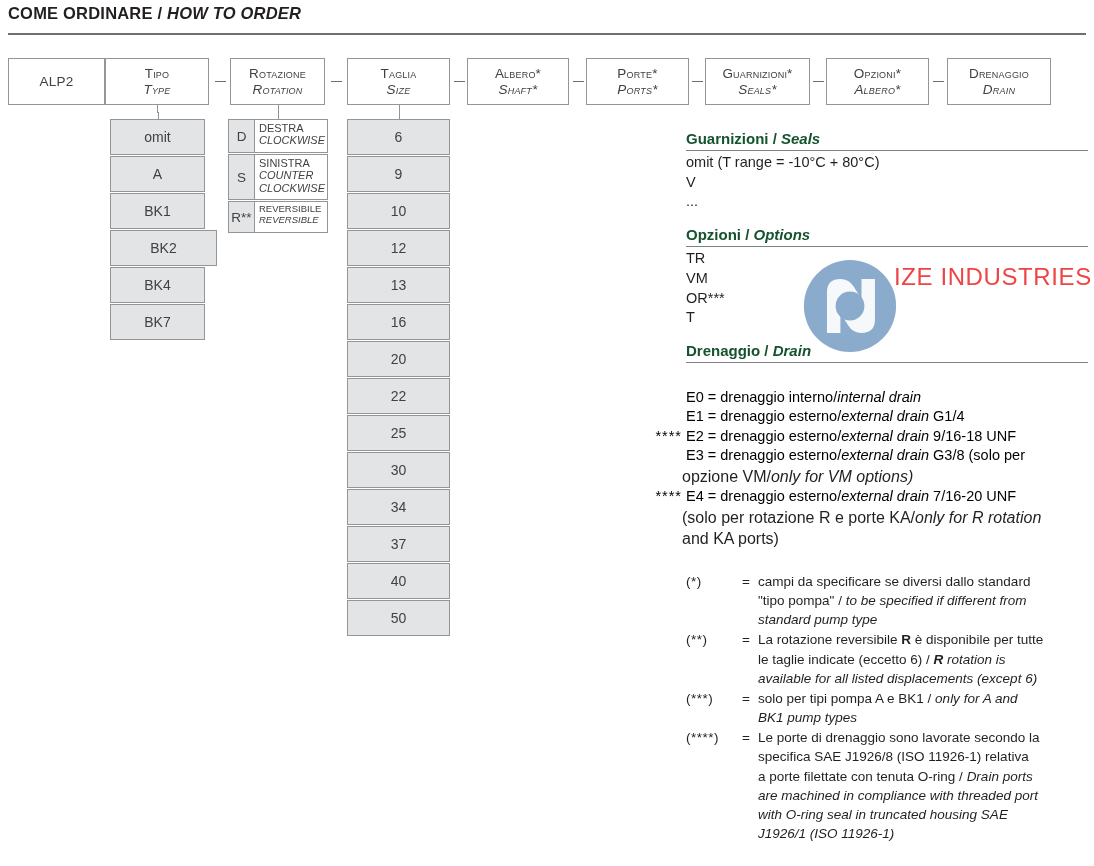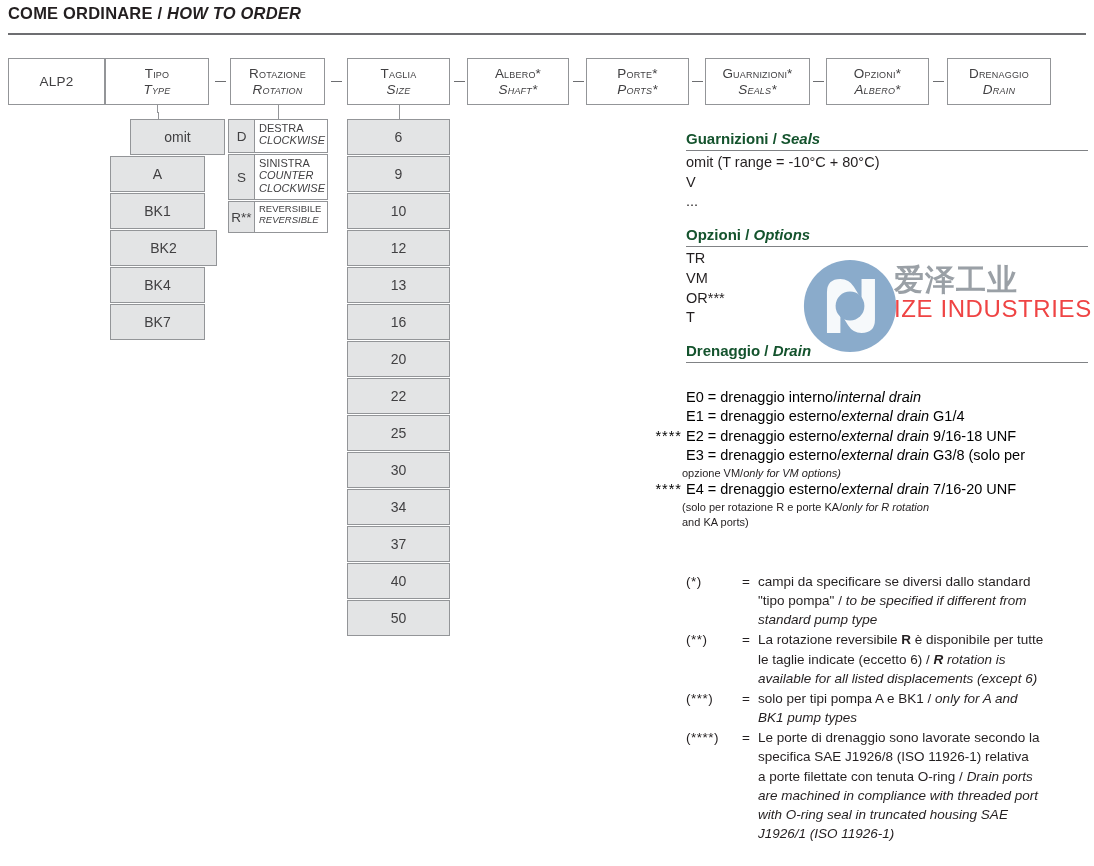--- a/index.html
+++ b/index.html
@@ -151,21 +151,21 @@
   .dr-mark {
     width: 58px;
     flex: 0 0 58px;
     text-align: right;
     padding-right: 4px;
     letter-spacing: 1px;
     white-space: nowrap;
   }
   .dr-text { flex: 1 1 auto; }
   .dr-text .ital { font-style: italic; }
-  .dr-cont { padding-left: 58px; font-size: 11px; line-height: 1.34; }
+  .dr-cont { padding-left: 58px; font-size: 16px; line-height: 1.34; }
   .dr-cont .ital { font-style: italic; }
 
   
   #notes { position: absolute; left: 686px; top: 572px; width: 402px; }
   .note {
     display: flex;
     font-size: 13.5px;
     line-height: 1.42;
     color: #231f20;
     margin-bottom: 1px;
@@ -279,21 +279,21 @@
       <div class="vline" style="left: 157.5px; top: 112px; height: 7px;"></div>
       <div class="vline" style="left: 277.5px; top: 105px; height: 7px;"></div>
       <div class="hline" style="left: 277.5px; top: 112px; width: 0.5px;"></div>
       <div class="vline" style="left: 278px; top: 112px; height: 7px;"></div>
       <div class="vline" style="left: 398.5px; top: 105px; height: 7px;"></div>
       <div class="hline" style="left: 398.5px; top: 112px; width: 0px;"></div>
       <div class="vline" style="left: 398.5px; top: 112px; height: 7px;"></div>
     </div>
 
   <div id="type-layer">
-      <div class="opt-box" style="left: 110px; width: 95px; top: 119px; height: 36px; margin-left: 20px;">omit</div>
+      <div class="opt-box" style="left: 110px; width: 95px; top: 119px; height: 36px;">omit</div>
       <div class="opt-box" style="left: 110px; width: 95px; top: 156px; height: 36px;">A</div>
       <div class="opt-box" style="left: 110px; width: 95px; top: 193px; height: 36px;">BK1</div>
       <div class="opt-box" style="left: 110px; width: 107px; top: 230px; height: 36px;">BK2</div>
       <div class="opt-box" style="left: 110px; width: 95px; top: 267px; height: 36px;">BK4</div>
       <div class="opt-box" style="left: 110px; width: 95px; top: 304px; height: 36px;">BK7</div>
     </div>
 
   <div id="rot-layer">
       <div class="rot-row" style="left: 228px; width: 100px; top: 119px; height: 34px;">
         <div class="rot-code">D</div>
@@ -438,16 +438,15 @@
     </div>
   </div>
 
 <div id="watermark">
   <svg id="wm-mark" viewBox="0 0 100 100" xmlns="http://www.w3.org/2000/svg">
     <circle cx="50" cy="50" r="48" fill="#8aabcb"></circle>
     <path d="M26 78 L26 36 Q26 22 40 22 Q49 22 54 30 L62 43 L62 30 L62 22 L76 22 L76 64 Q76 78 62 78 Q53 78 48 70 L40 57 L40 70 L40 78 Z" fill="#ffffff" opacity="0.92"></path>
     <circle cx="50" cy="50" r="15" fill="#8aabcb"></circle>
   </svg>
   <div id="wm-text">
-    <div id="wm-cn">爱泽工业</div>
     <div id="wm-en">IZE INDUSTRIES</div>
   </div>
 </div>
 
 </body></html>

